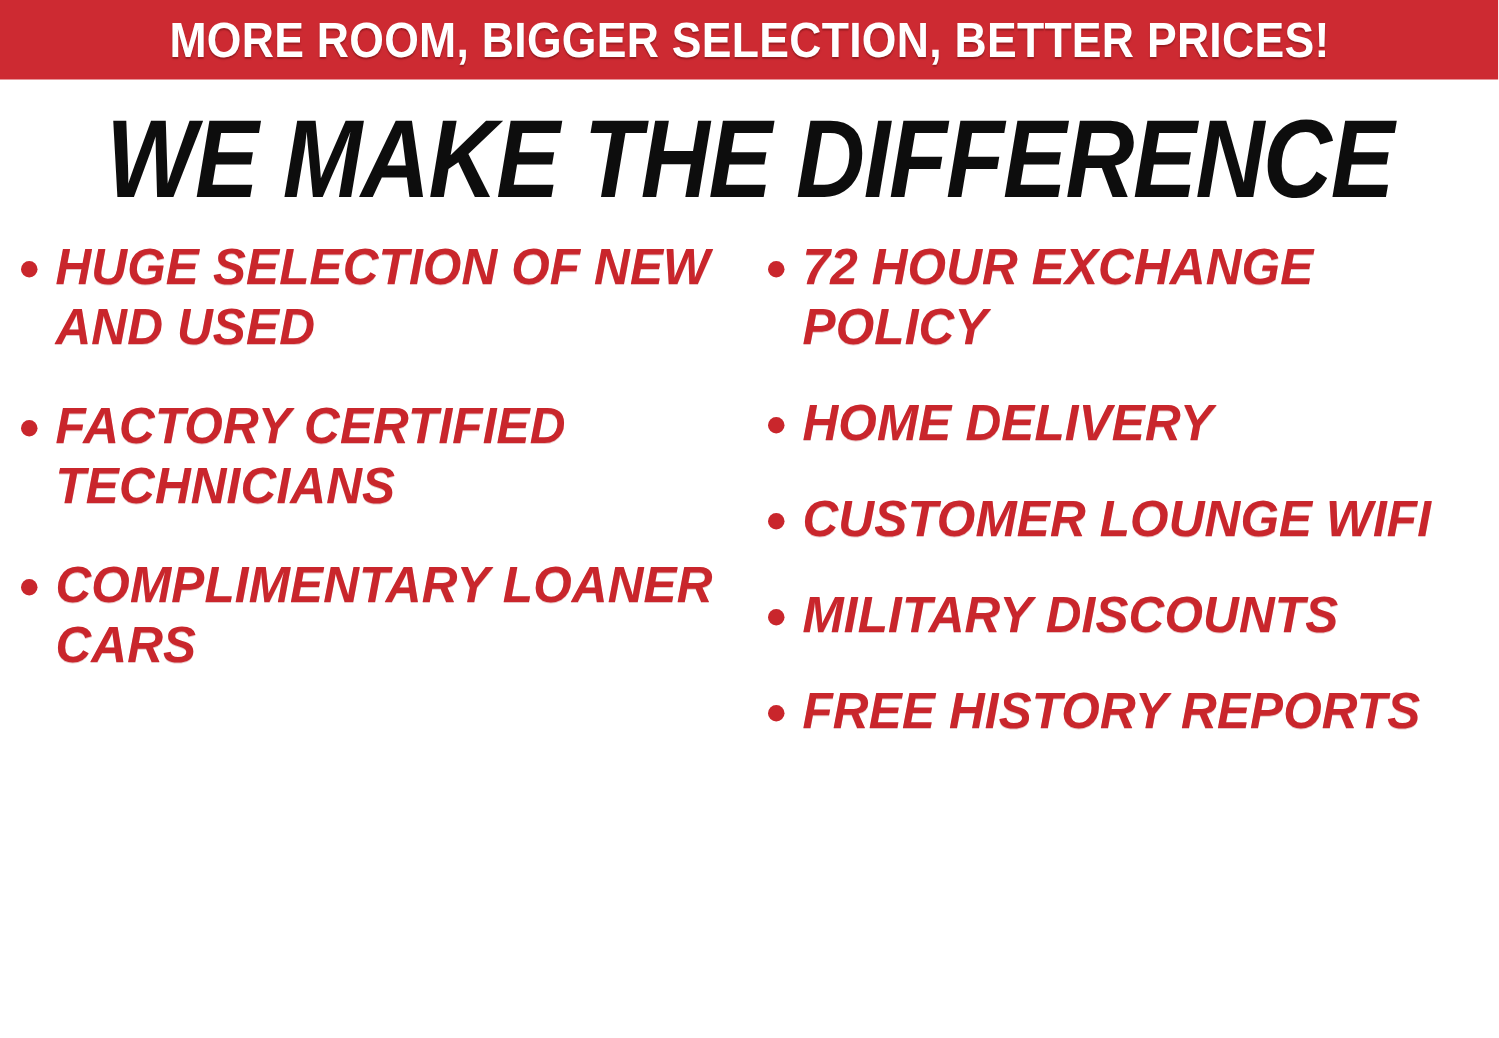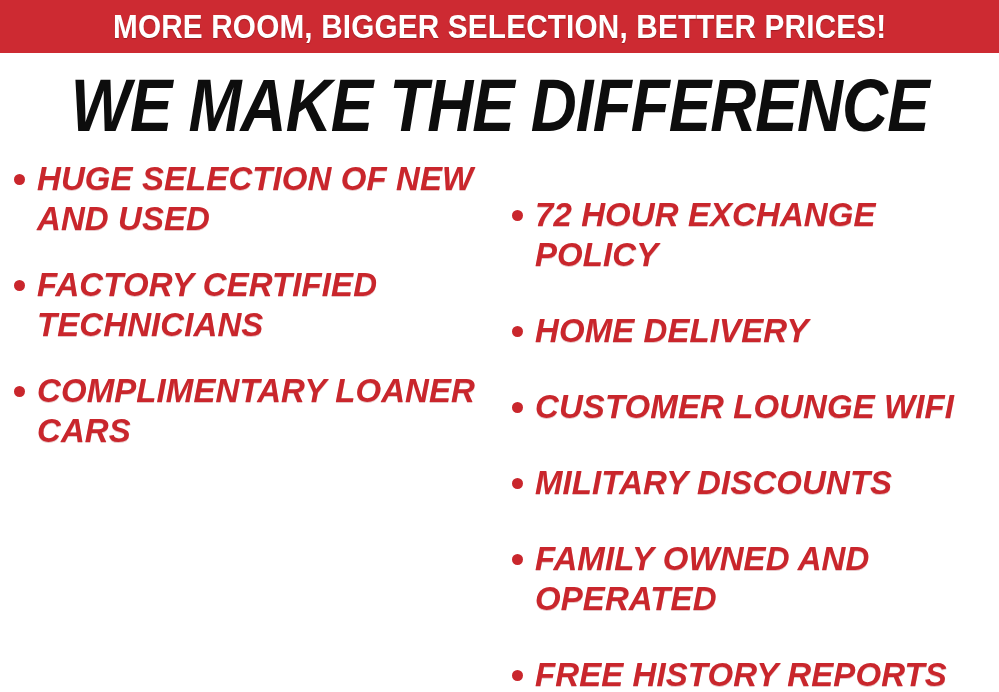--- a/index.html
+++ b/index.html
@@ -81,21 +81,21 @@
     font-style: italic;
   }
   .col-left  { left: 14px;  width: 490px; }
   .col-right { left: 512px; width: 487px; }
 
   .bullet-item {
     display: flex;
     align-items: flex-start;
     margin-bottom: 26px;
   }
-  .col-right .bullet-item { margin-bottom: 24px; margin-top: 36px; }
+  .col-right .bullet-item { margin-bottom: 24px; }
 
   .bullet-dot {
     flex: 0 0 auto;
     width: 11px;
     height: 11px;
     border-radius: 50%;
     background: #c9262c;
     margin-top: 16px;
     margin-right: 12px;
   }
@@ -163,24 +163,20 @@
       <div class="bullet-item">
         <span class="bullet-dot"></span>
         <span class="bullet-text">CUSTOMER LOUNGE WIFI</span>
       </div>
 
       <div class="bullet-item">
         <span class="bullet-dot"></span>
         <span class="bullet-text">MILITARY DISCOUNTS</span>
       </div>
 
-      <div class="bullet-item">
-        <span class="bullet-dot"></span>
-        <span class="bullet-text">FAMILY OWNED AND OPERATED</span>
-      </div>
 
       <div class="bullet-item">
         <span class="bullet-dot"></span>
         <span class="bullet-text">FREE HISTORY REPORTS</span>
       </div>
 
     </div>
 
   </div>
 </div>

